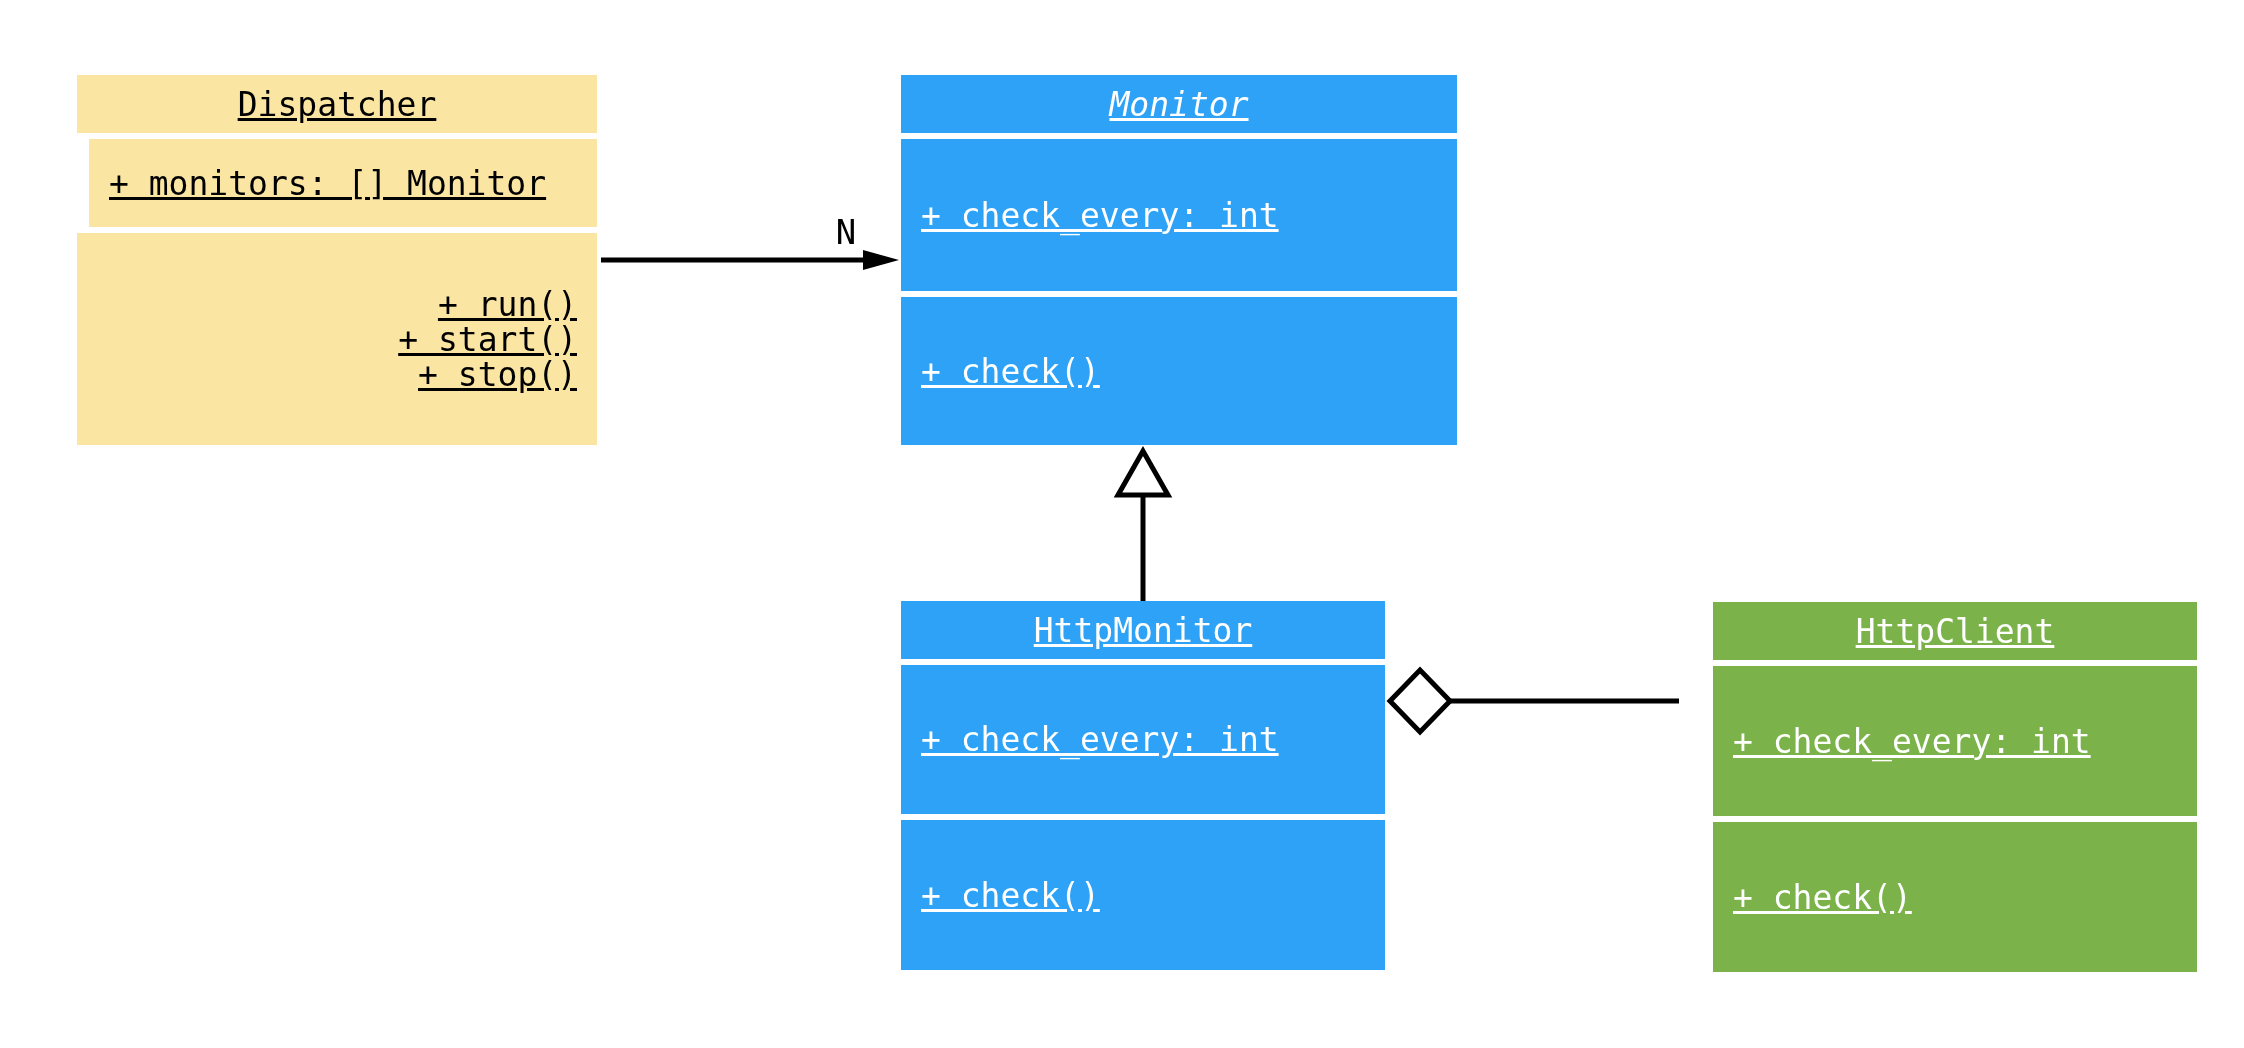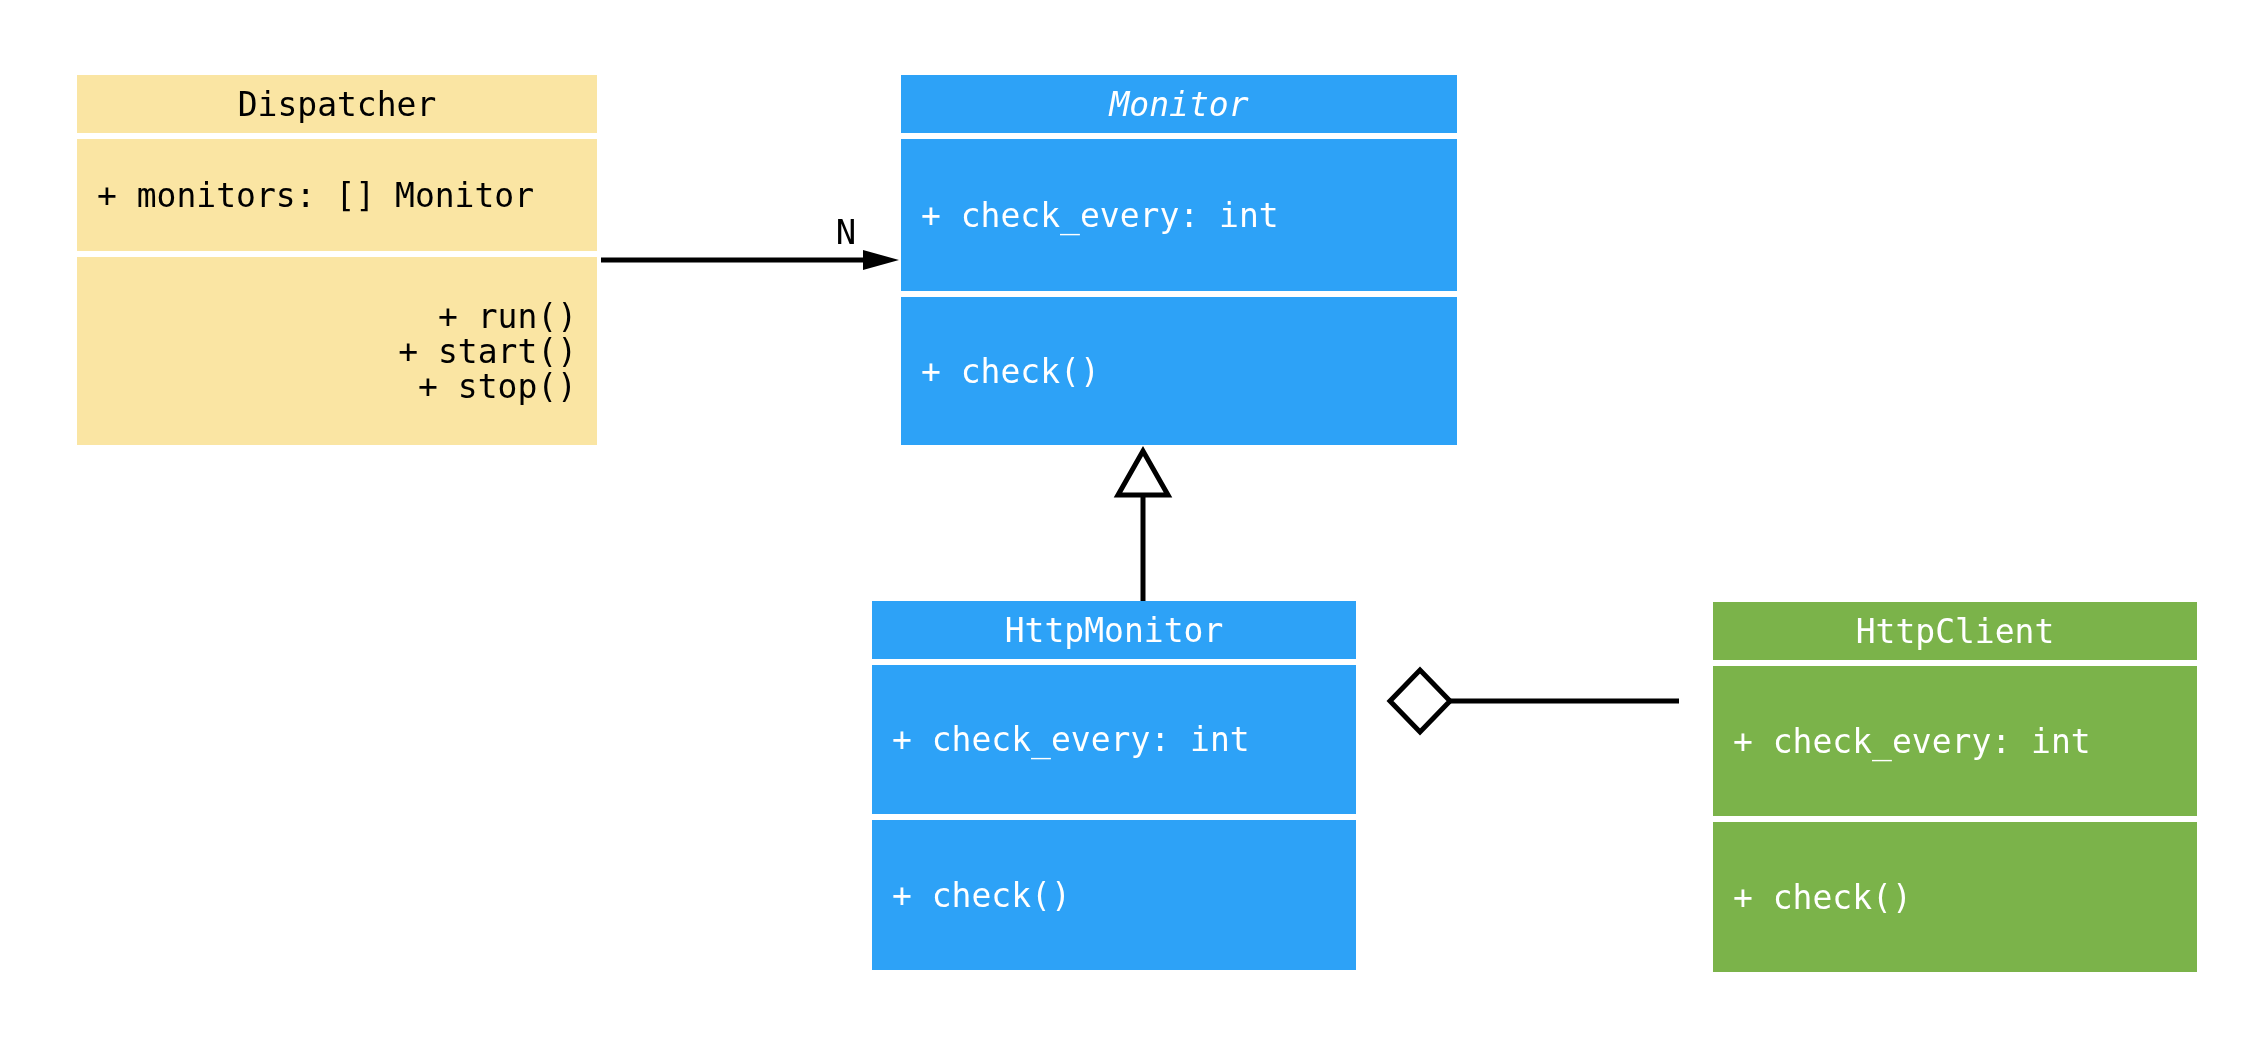--- a/index.html
+++ b/index.html
@@ -9,38 +9,38 @@
     background:var(--background,#fff);
     font-family:"DejaVu Sans Mono","Liberation Mono",monospace;
     overflow:hidden;
   }
   svg.connectors{position:absolute;left:0;top:0;width:2244px;height:1048px;}
   .uml-class{
     position:absolute;
     display:flex;flex-direction:column;
     font-size:33px;
   }
-  .uml-class .sec{flex:none;display:flex;flex-direction:column;justify-content:center;padding:0 20px;box-sizing:border-box;}
+  .uml-class .sec{flex:none;display:flex;flex-direction:column;justify-content:center;padding:0 20px;box-sizing:border-box;text-decoration:underline;}
   .uml-class .gap{flex:none;height:6px;background:transparent;}
   .uml-class .title{height:58px;align-items:center;justify-content:center;padding:0;}
   .uml-class .body-sec{align-items:flex-start;}
   .uml-class .line{line-height:35px;white-space:pre;}
 
   .dispatcher{left:77px;top:75px;width:520px;height:370px;color:var(--dispatcher_text,#000);}
   .dispatcher .sec{background:var(--dispatcher_fill,#fae5a3);}
-  .dispatcher .attrs{height:112px;}
+  .dispatcher .attrs{height:88px;margin-left:12px;}
   .dispatcher .methods{flex:1;align-items:flex-end;}
 
   .monitor{left:901px;top:75px;width:556px;height:370px;color:var(--box_text_light,#fff);}
   .monitor .sec{background:var(--monitor_fill,#2da2f7);}
   .monitor .attrs{height:152px;}
   .monitor .methods{flex:1;}
   .monitor .title{font-style:italic;}
 
-  .http-monitor{left:872px;top:601px;width:484px;height:369px;color:var(--box_text_light,#fff);}
+  .http-monitor{left:901px;top:601px;width:484px;height:369px;color:var(--box_text_light,#fff);}
   .http-monitor .sec{background:var(--monitor_fill,#2da2f7);}
   .http-monitor .attrs{height:149px;}
   .http-monitor .methods{flex:1;}
 
   .http-client{left:1681px;top:602px;width:484px;height:370px;color:var(--box_text_light,#fff);padding-left:32px;}
   .http-client .sec{background:var(--client_fill,#7bb34a);}
   .http-client .attrs{height:150px;}
   .http-client .methods{flex:1;}
 
   .mult-label{

